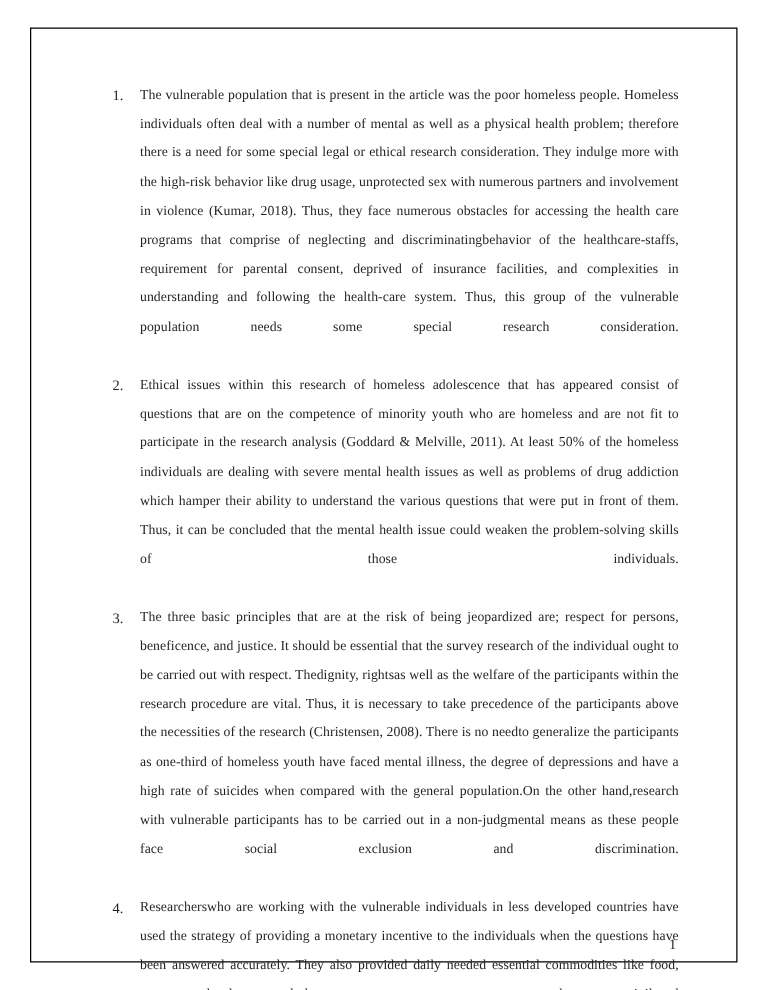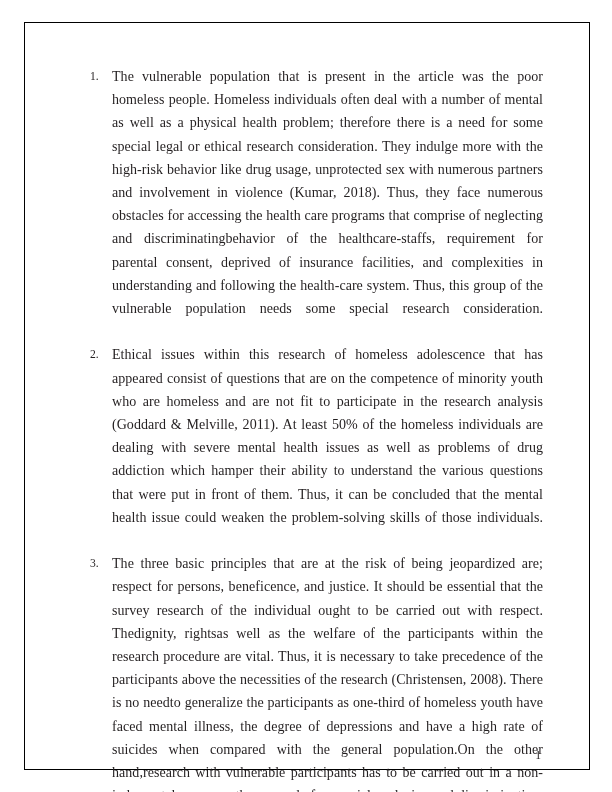--- a/index.html
+++ b/index.html
@@ -37,21 +37,21 @@
     list-style: none;
     counter-reset: item;
   }
   ol.numbered-list > li {
     position: relative;
     padding-left: 22px;
     margin: 0 0 0 0;
     counter-increment: item;
     text-align: justify;
     text-justify: inter-word;
-    font-size: 14px;
+    font-size: 11px;
     line-height: 23.2px;
     letter-spacing: 0.05px;
   }
   ol.numbered-list > li::before {
     content: counter(item) ".";
     position: absolute;
     left: 0;
     top: 0;
     width: 16px;
     text-align: left;

